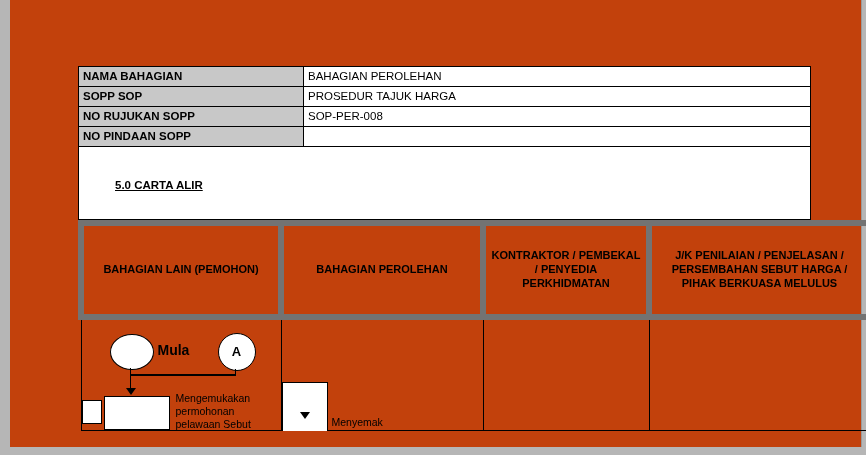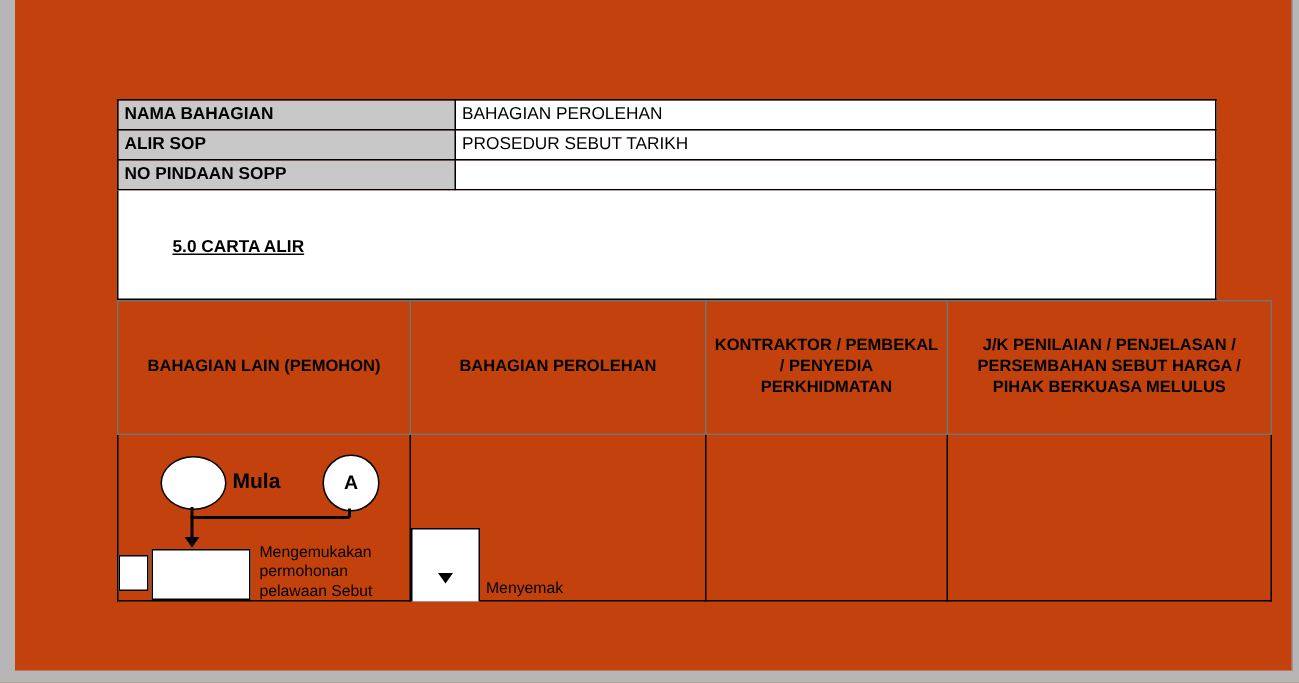--- a/index.html
+++ b/index.html
@@ -73,21 +73,21 @@
     font-weight: bold;
     text-decoration: underline;
   }
   
   table.flow {
     border-collapse: collapse;
     table-layout: fixed;
     width: 733px;
   }
   table.flow th {
-    border: 1px solid #737373;
+    border: 6px solid #737373;
     font-size: 11px;
     font-weight: bold;
     text-align: center;
     vertical-align: middle;
     height: 76px;
     padding: 6px 4px;
     line-height: 1.25;
   }
   table.flow th.c1 { width: 186px; }
   table.flow th.c2 { width: 188px; }
@@ -232,22 +232,26 @@
   <div class="sheet">
     <div class="doc-inner">
 
       <table class="info">
         <tbody>
             <tr>
           <td class="label">NAMA BAHAGIAN</td>
           <td class="value">BAHAGIAN PEROLEHAN</td>
         </tr>
         <tr>
-          <td class="label">ALIR SOP</td>
-          <td class="value">PROSEDUR SEBUT TARIKH</td>
+          <td class="label">SOPP SOP</td>
+          <td class="value">PROSEDUR TAJUK HARGA</td>
+        </tr>
+        <tr>
+          <td class="label">NO RUJUKAN SOPP</td>
+          <td class="value">SOP-PER-008</td>
         </tr>
         <tr>
           <td class="label">NO PINDAAN SOPP</td>
           <td class="value"></td>
         </tr>
       </tbody>
         </table>
 
       <div class="section-block">
         <div class="section-title">5.0 CARTA ALIR</div>

